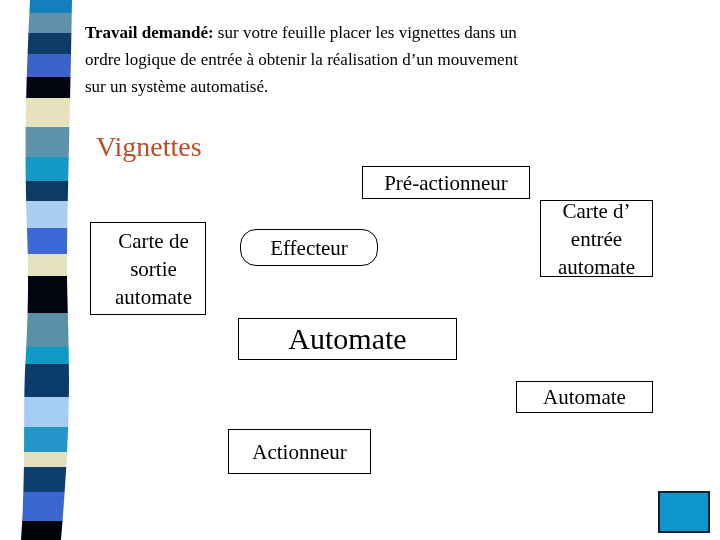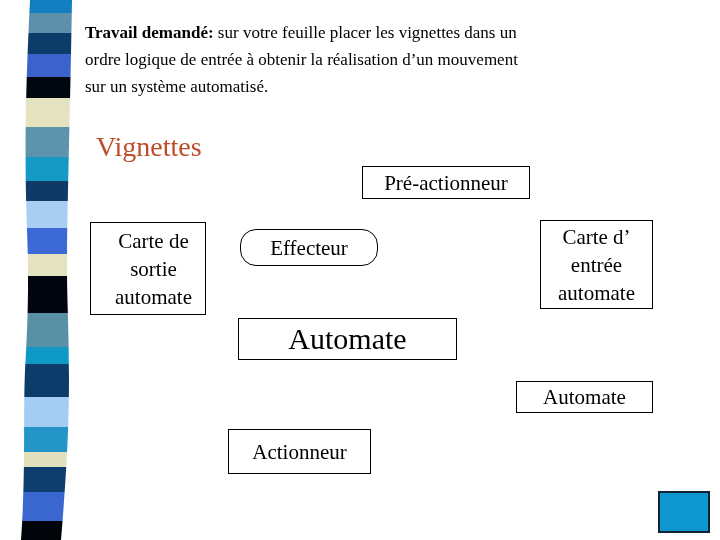--- a/index.html
+++ b/index.html
@@ -41,21 +41,21 @@
     align-items: center;
     justify-content: center;
     text-align: center;
     font-size: 21px;
     line-height: 28px;
     box-sizing: border-box;
   }
   .vbox--pre     { left: 362px; top: 166px; width: 168px; height: 33px; }
   .vbox--sortie  { left:  90px; top: 222px; width: 116px; height: 93px; padding-left: 11px; }
   .vbox--effect  { left: 240px; top: 229px; width: 138px; height: 37px; border-radius: 16px; }
-  .vbox--entree  { left: 540px; top: 220px; width: 113px; height: 89px; }
+  .vbox--entree  { left: 540px; top: 200px; width: 113px; height: 77px; }
   .vbox--auto    { left: 238px; top: 318px; width: 219px; height: 42px; font-size: 30px; }
   .vbox--capteur { left: 516px; top: 381px; width: 137px; height: 32px; }
   .vbox--action  { left: 228px; top: 429px; width: 143px; height: 45px; }
   .corner-rect {
     position: absolute;
     left: 658px; top: 491px;
     width: 48px; height: 38px;
     border: 2px solid #0d2133;
     box-sizing: content-box;
   }

